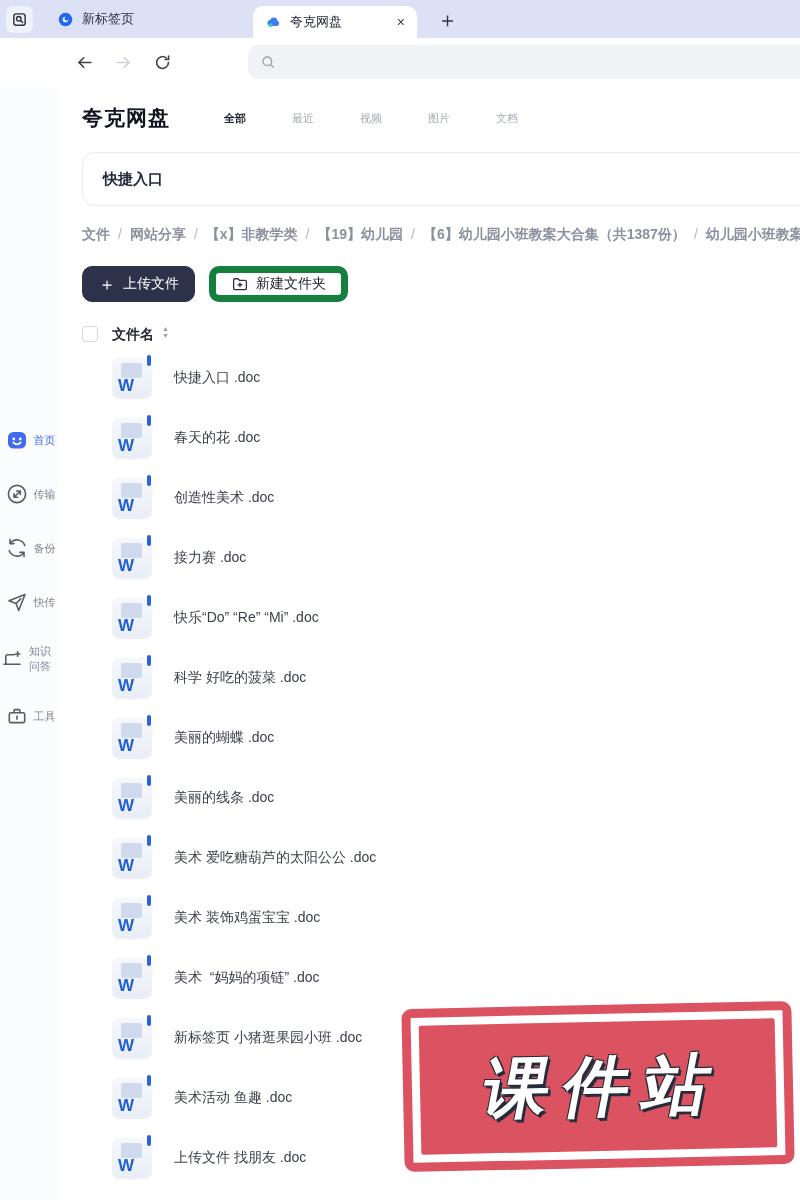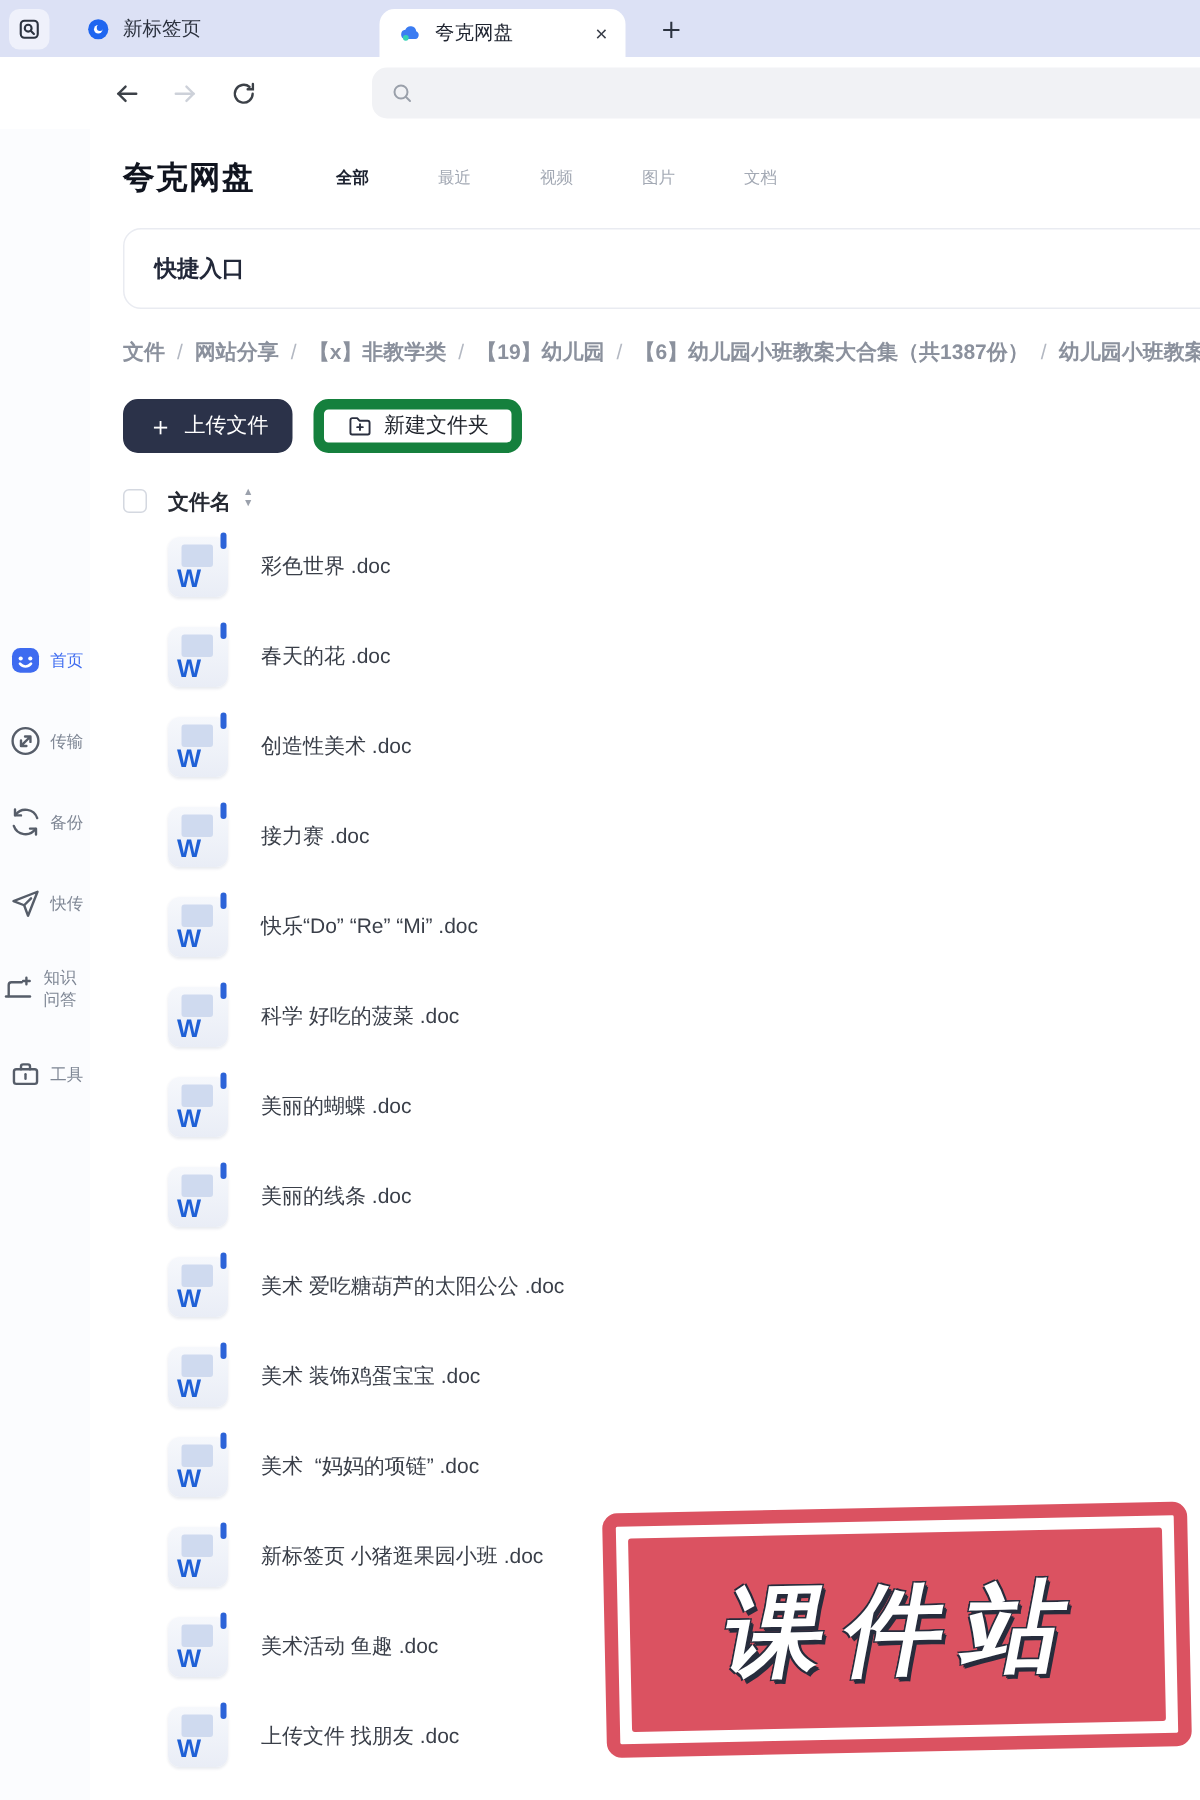--- a/index.html
+++ b/index.html
@@ -262,21 +262,21 @@
       </span>
   </div>
 
   <div class="file-list">
   <div class="file-row">
     <span class="doc-icon">
       <span class="block"></span>
           <span class="notch"></span>
           <span class="w">W</span>
     </span>
-    <span class="file-name">彩色世界 .doc</span>
+    <span class="file-name">快捷入口 .doc</span>
   </div>
 
   <div class="file-row">
     <span class="doc-icon">
       <span class="block"></span>
           <span class="notch"></span>
           <span class="w">W</span>
     </span>
     <span class="file-name">春天的花 .doc</span>
   </div>

